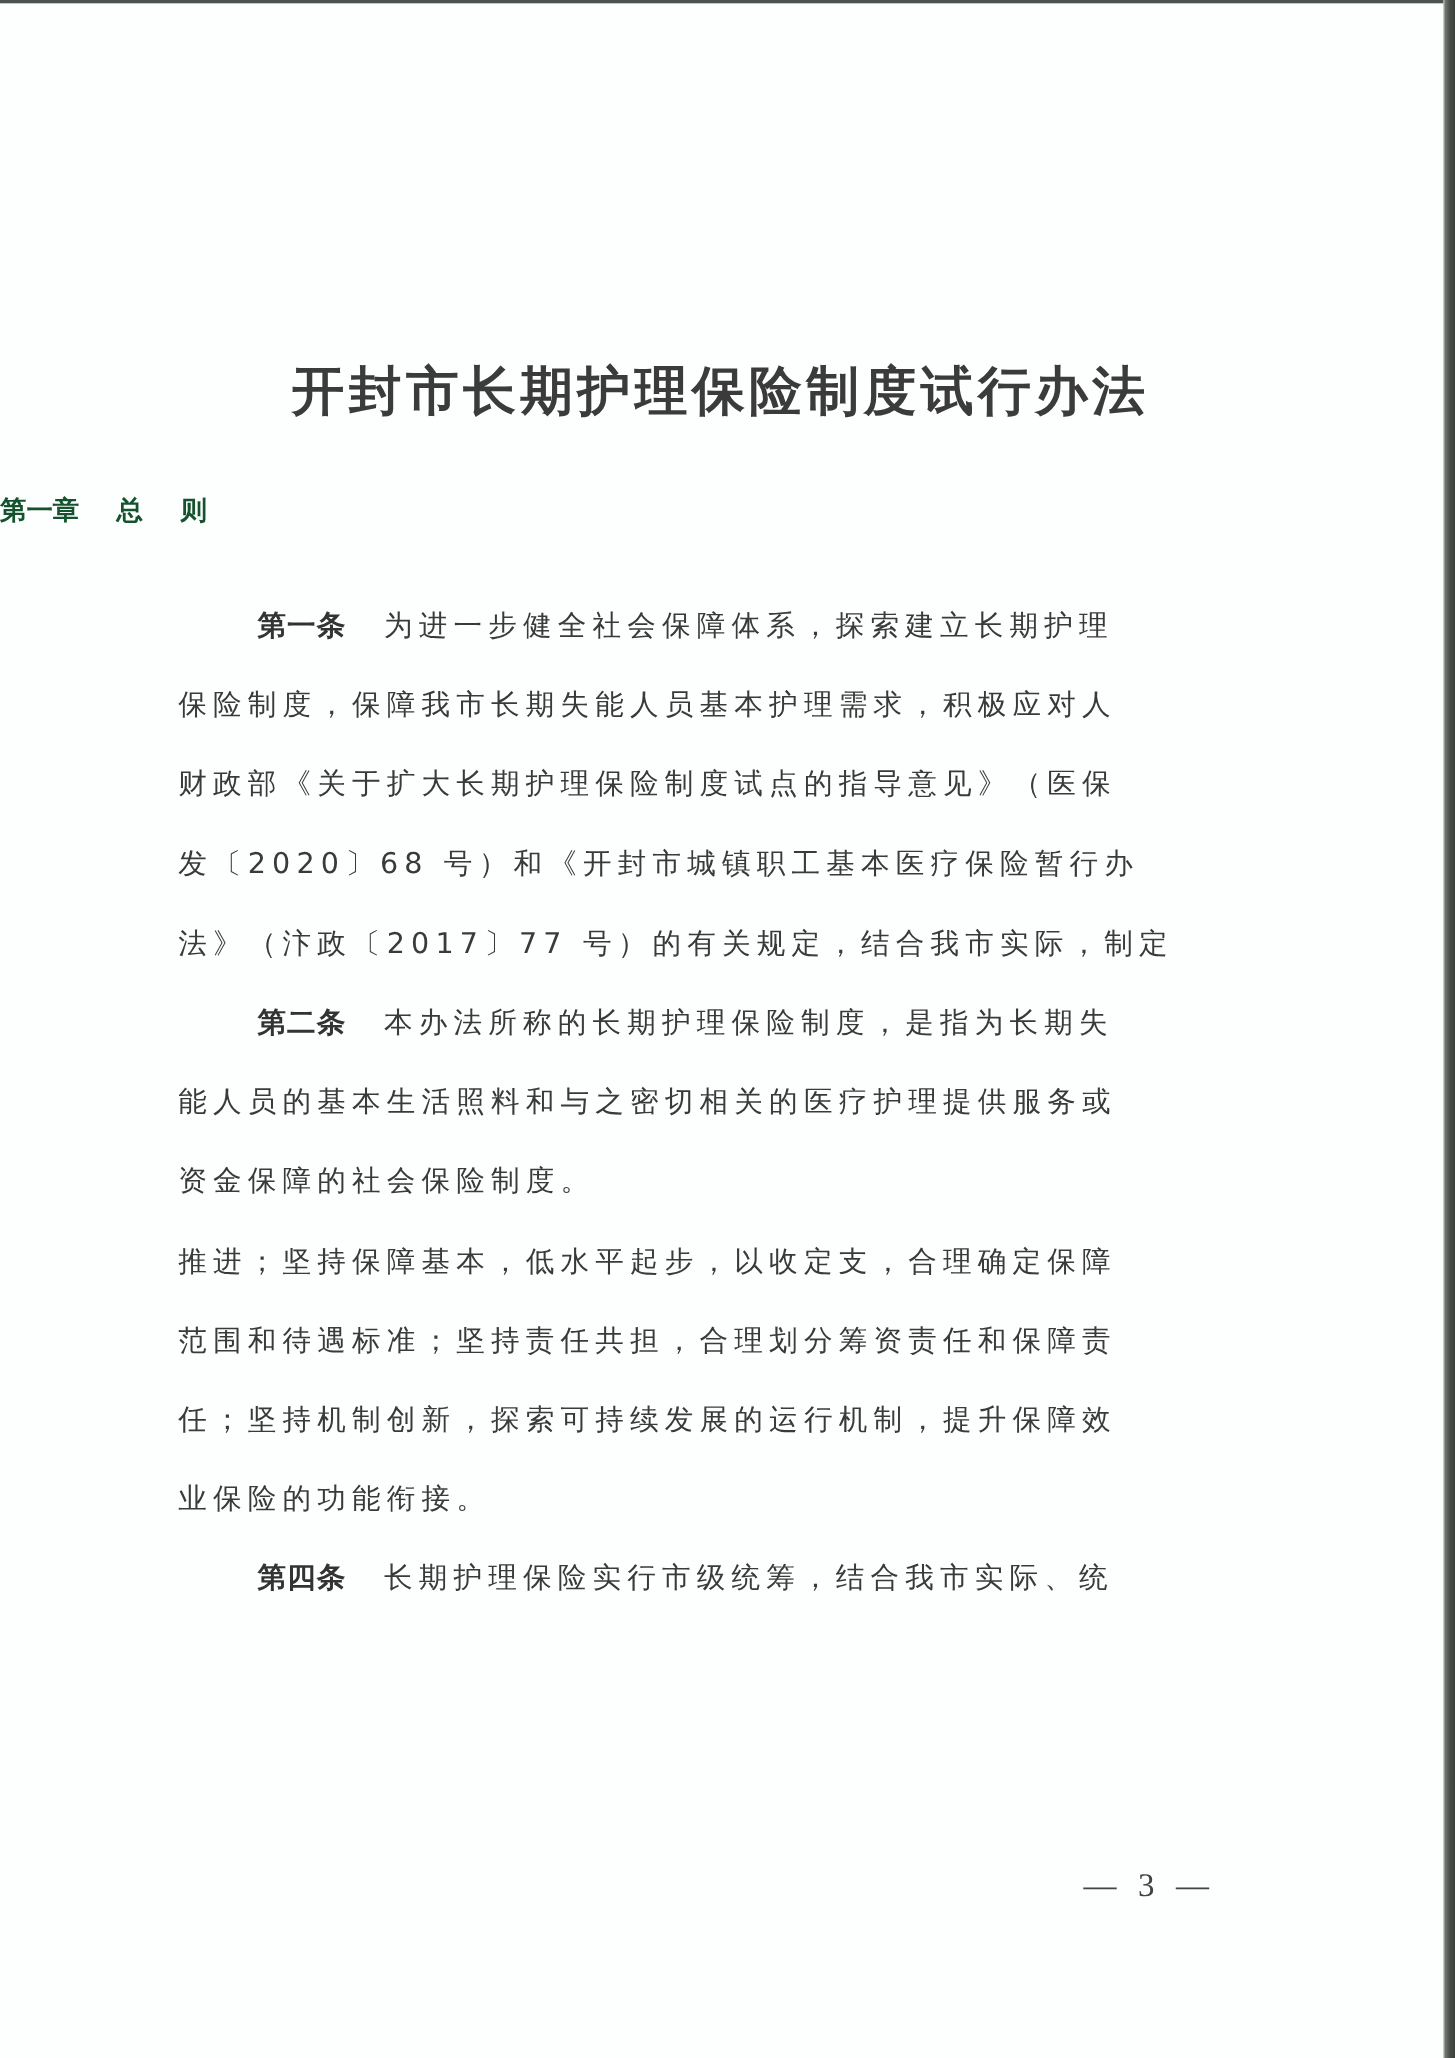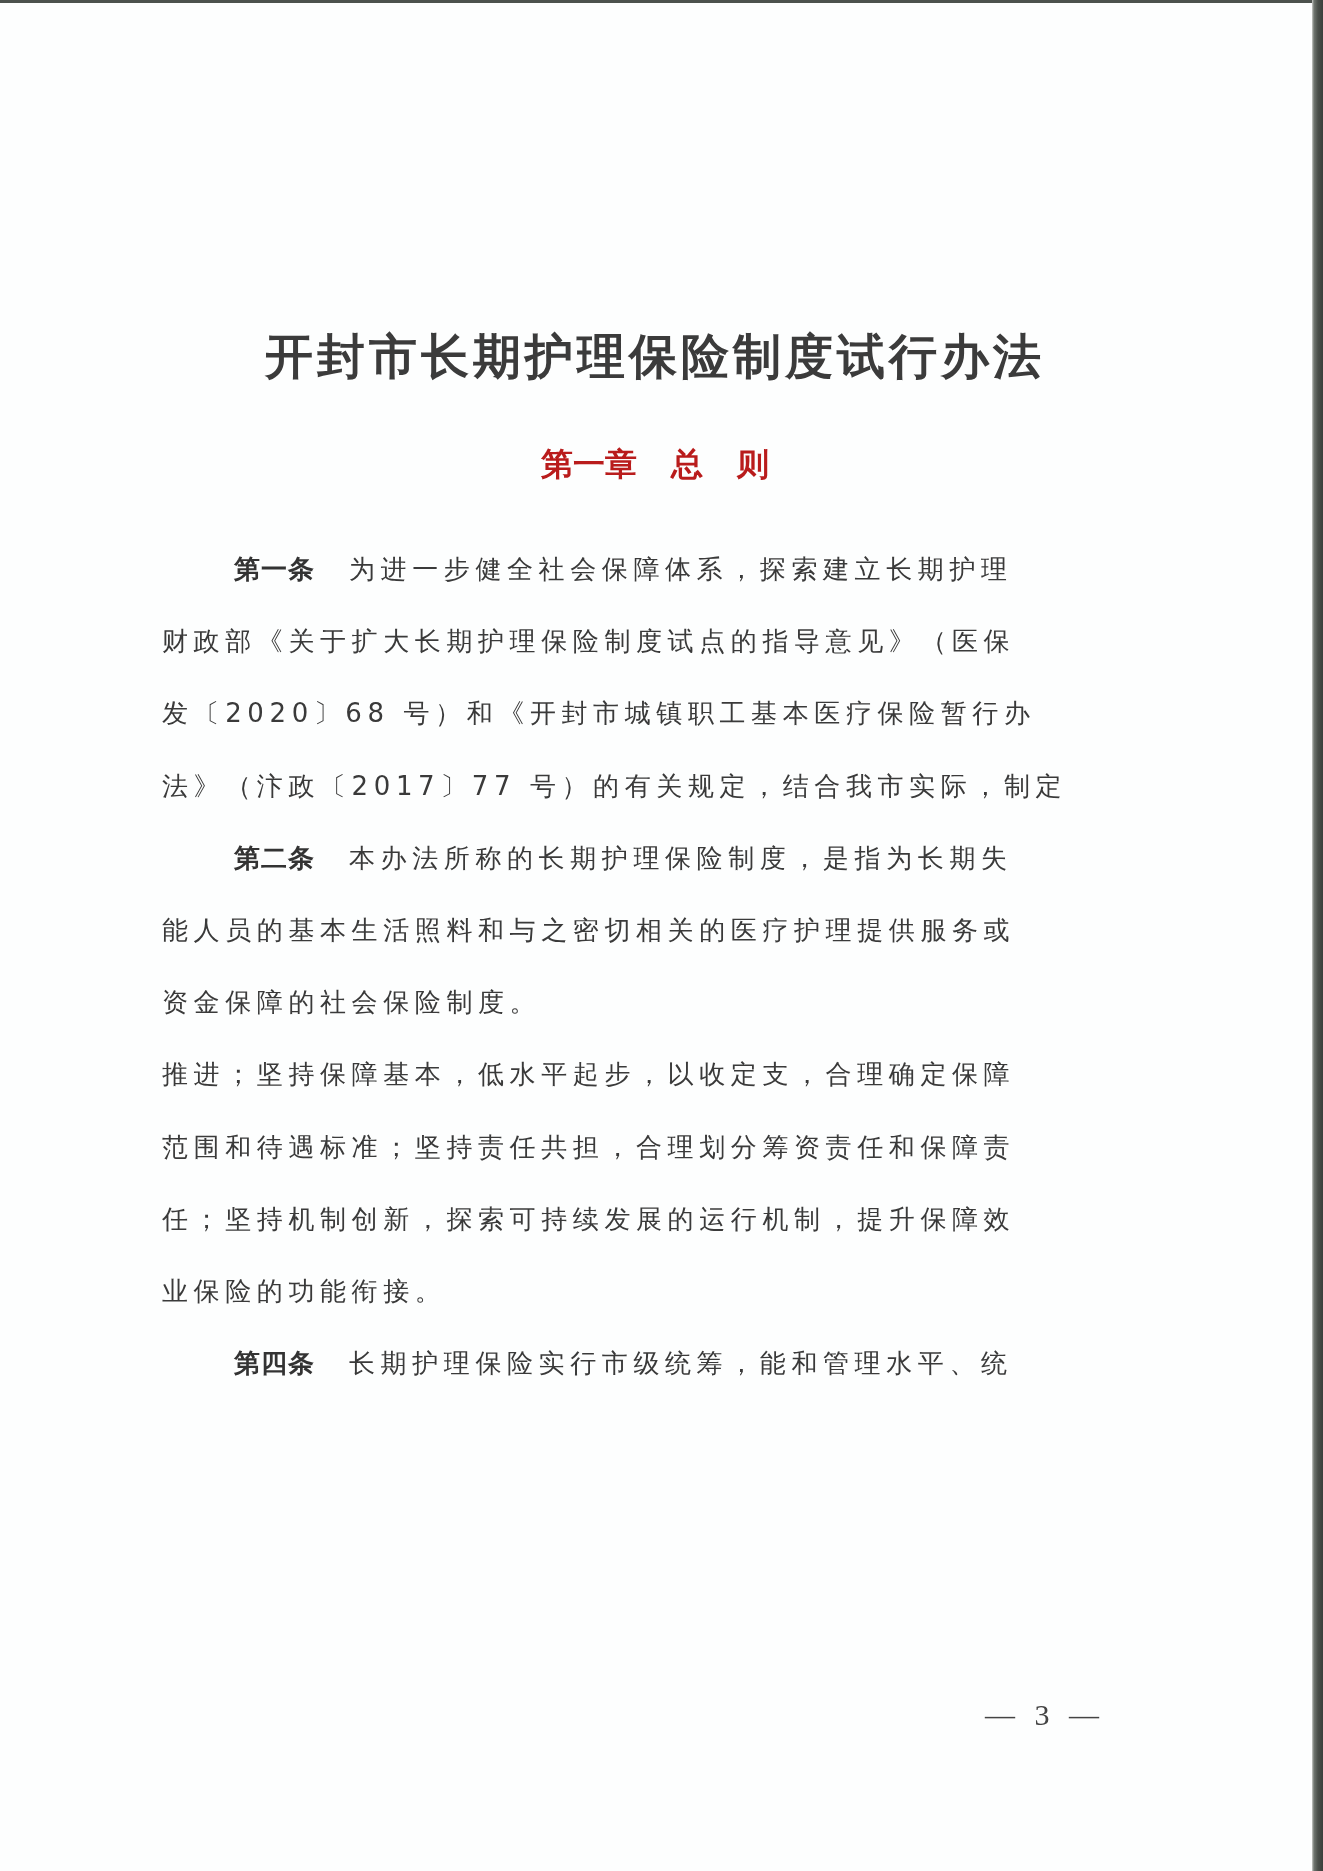--- a/index.html
+++ b/index.html
@@ -13,21 +13,21 @@
   .right-edge { position: absolute; right: 0; top: 0; width: 11px; height: 1871px; background: linear-gradient(to right, #c9ccc8 0, #6f756f 2px, #4a4f4a 6px, #3a3f3b 11px); }
   .page { position: absolute; left: 0; top: 0; width: 1310px; height: 1329px; }
   .title {
     position: absolute; left: 0; width: 1310px; top: 326px;
     text-align: center; font-size: 48px; font-weight: bold; letter-spacing: 4px;
     color: #3b3b3b; line-height: 60px;
     font-family: "DejaVu Serif", serif;
   }
   .chapter {
     position: absolute; left: 0; width: 1310px; top: 441px;
-    text-align: center; font-size: 32px; font-weight: bold; color: #b91c1c;
+    font-size: 24px; font-weight: bold; color: #14532d;
     line-height: 46px; font-family: "DejaVu Sans", sans-serif;
   }
   .chapter span { display: inline-block; }
   .chapter .gap { width: 34px; }
   .body-text {
     position: absolute; left: 162px; width: 990px; top: 533px;
     font-size: 26px; line-height: 72.2px; color: #3a3a3a;
     letter-spacing: 5.6px;
     font-family: "DejaVu Sans", sans-serif;
   }
@@ -49,37 +49,38 @@
   <div class="title">开封市长期护理保险制度试行办法</div>
 
   <div class="chapter">
     <span>第一章</span><span class="gap"></span><span>总</span><span class="gap"></span><span>则</span>
   </div>
 
   <div class="body-text">
 
     <div>
       <div class="line indent"><span class="art">第一条</span><span>为进一步健全社会保障体系，探索建立长期护理</span></div>
+      <div class="line">保险制度，保障我市长期失能人员基本护理需求，积极应对人</div>
       <div class="line">财政部《关于扩大长期护理保险制度试点的指导意见》（医保</div>
       <div class="line">发〔2020〕68 号）和《开封市城镇职工基本医疗保险暂行办</div>
       <div class="line">法》（汴政〔2017〕77 号）的有关规定，结合我市实际，制定</div>
     </div>
 
     <div>
       <div class="line indent"><span class="art">第二条</span><span>本办法所称的长期护理保险制度，是指为长期失</span></div>
       <div class="line">能人员的基本生活照料和与之密切相关的医疗护理提供服务或</div>
       <div class="line">资金保障的社会保险制度。</div>
     </div>
 
     <div>
       <div class="line">推进；坚持保障基本，低水平起步，以收定支，合理确定保障</div>
       <div class="line">范围和待遇标准；坚持责任共担，合理划分筹资责任和保障责</div>
       <div class="line">任；坚持机制创新，探索可持续发展的运行机制，提升保障效</div>
       <div class="line">业保险的功能衔接。</div>
     </div>
 
     <div>
-      <div class="line indent"><span class="art">第四条</span><span>长期护理保险实行市级统筹，能和管理水平、统</span></div>
+      <div class="line indent"><span class="art">第四条</span><span>长期护理保险实行市级统筹，结合我市实际、统</span></div>
     </div>
   </div>
 
   <div class="page-number">— 3 —</div>
 </div>
 
 </body></html>

